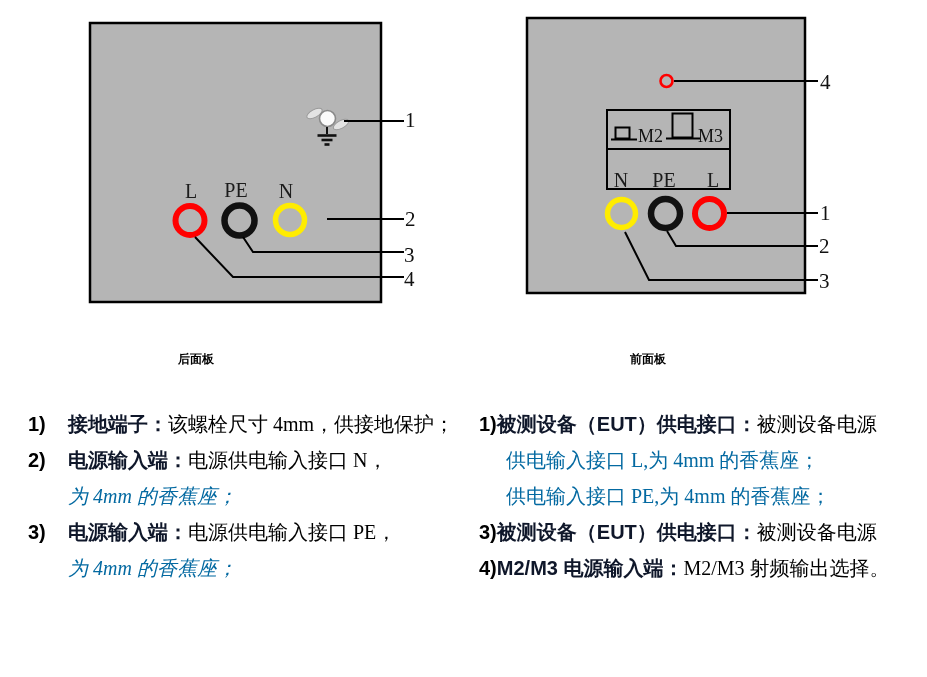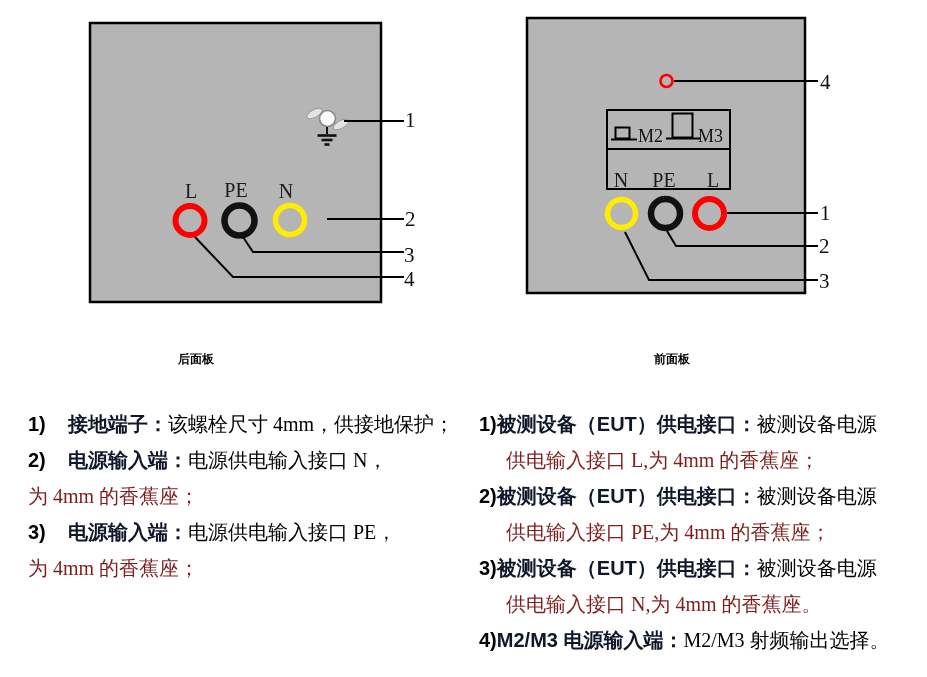--- a/index.html
+++ b/index.html
@@ -11,24 +11,24 @@
   
   .t-term{font:20px "Liberation Serif","DejaVu Serif",serif;fill:#1c1c1c;}
   .t-num{font:21px "Liberation Serif","DejaVu Serif",serif;fill:#111;}
   .t-m{font:18px "Liberation Serif","DejaVu Serif",serif;fill:#111;}
   .callout{stroke:#000;stroke-width:2;fill:none;}
   .notes{position:absolute;font-size:20px;line-height:36px;}
   .notes .line1{white-space:nowrap;}
   .notes .num{font-family:"Liberation Sans","DejaVu Sans",sans-serif;font-weight:bold;color:#000;}
   .notes .label{font-family:"Liberation Sans","DejaVu Sans",sans-serif;font-weight:bold;color:#0f172a;}
   .notes .desc{color:#000000;}
-  .notes .line2{white-space:nowrap;color:#7f1d1d;}
+  .notes .line2{white-space:nowrap;color:#0369a1;}
   .notes-left{left:28px;top:406px;width:440px;}
   .notes-left .num{display:inline-block;width:40px;}
-  .notes-left .line2{}
+  .notes-left .line2{margin-left:40px;font-style:italic;}
   .notes-right{left:479px;top:406px;width:448px;}
   .notes-right .line2{margin-left:27px;}
 </style>
 </head>
 <body>
 
 <div class="page">
 
   <svg class="panel-svg" style="left:60px;top:10px;" width="370" height="300" viewBox="60 10 370 300">
     <rect x="90" y="23" width="291" height="279" stroke="#000" stroke-width="2.5" fill="#b5b5b5"></rect>
@@ -95,21 +95,21 @@
     <text class="t-num" x="820" y="220">1</text>
 
     <polyline class="callout" points="667,231 676,246 818,246"></polyline>
     <text class="t-num" x="819" y="253">2</text>
 
     <polyline class="callout" points="625,232 649,280 818,280"></polyline>
     <text class="t-num" x="819" y="288">3</text>
   </svg>
 
   <div class="panel-caption" style="left:178px;top:351px;">后面板</div>
-  <div class="panel-caption" style="left:654px;top:351px;">前面板</div>
+  <div class="panel-caption" style="left:630px;top:351px;">前面板</div>
 
   <div class="notes notes-left">
     <div class="list-item">
       <div class="line1"><span class="num">1)</span><span class="label">接地端子：</span><span class="desc">该螺栓尺寸 4mm，供接地保护；</span></div>
       <div class="line2"></div>
     </div>
     <div class="list-item">
       <div class="line1"><span class="num">2)</span><span class="label">电源输入端：</span><span class="desc">电源供电输入接口 N，</span></div>
       <div class="line2">为 4mm 的香蕉座；</div>
     </div>
@@ -118,26 +118,24 @@
       <div class="line2">为 4mm 的香蕉座；</div>
     </div>
   </div>
 
   <div class="notes notes-right">
     <div class="list-item">
       <div class="line1"><span class="num">1)</span><span class="label">被测设备（EUT）供电接口：</span><span class="desc">被测设备电源</span></div>
       <div class="line2">供电输入接口 L,为 4mm 的香蕉座；</div>
     </div>
     <div class="list-item">
-      <div class="line1"><span class="num">2)</span><span class="label">被测设备（EUT）供电接口：</span><span class="desc">被测设备电源</span></div>
       <div class="line2">供电输入接口 PE,为 4mm 的香蕉座；</div>
     </div>
     <div class="list-item">
       <div class="line1"><span class="num">3)</span><span class="label">被测设备（EUT）供电接口：</span><span class="desc">被测设备电源</span></div>
-      <div class="line2">供电输入接口 N,为 4mm 的香蕉座。</div>
     </div>
     <div class="list-item">
       <div class="line1"><span class="num">4)</span><span class="label">M2/M3 电源输入端：</span><span class="desc">M2/M3 射频输出选择。</span></div>
       <div class="line2"></div>
     </div>
   </div>
 
 </div>
 
 </body></html>

